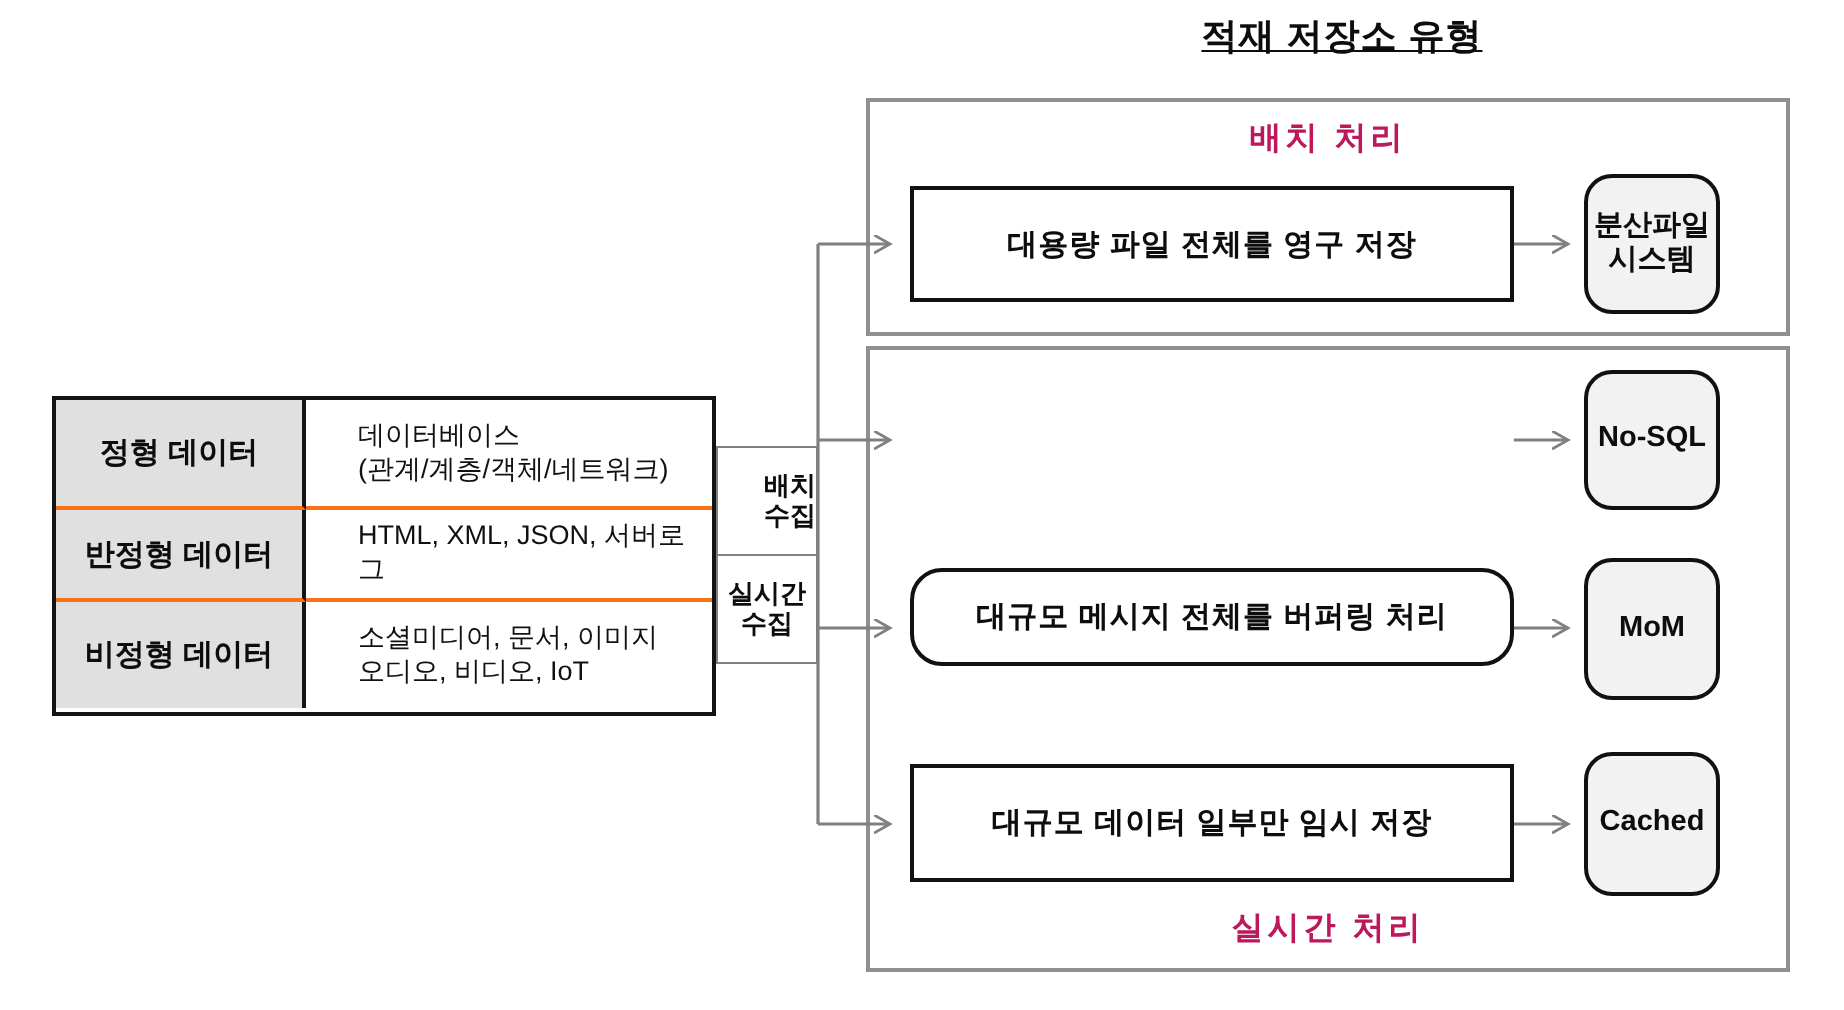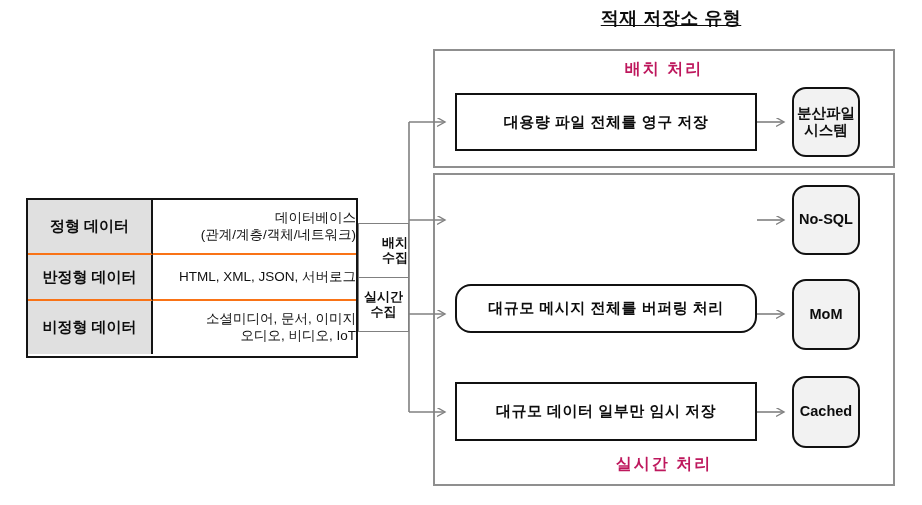--- a/index.html
+++ b/index.html
@@ -39,21 +39,21 @@
     grid-template-rows: 55px 46px 53px;
   }
   .src-cell {
     border-right: 2px solid #141414;
     border-bottom: 2px solid #f97316;
     display: flex;
     flex-direction: column;
     justify-content: center;
   }
   .src-cell.last-row { border-bottom: none; }
-  .src-cell.desc { border-right: none; padding-left: 15px; align-items: flex-end; }
+  .src-cell.desc { border-right: none; padding-left: 26px; }
   .src-cell.head {
     background: #e0e0e0;
     align-items: center;
     font-weight: bold;
     font-size: 15px;
   }
   .src-cell.desc span {
     font-size: 13.5px;
     line-height: 1.25;
     color: #111111;

